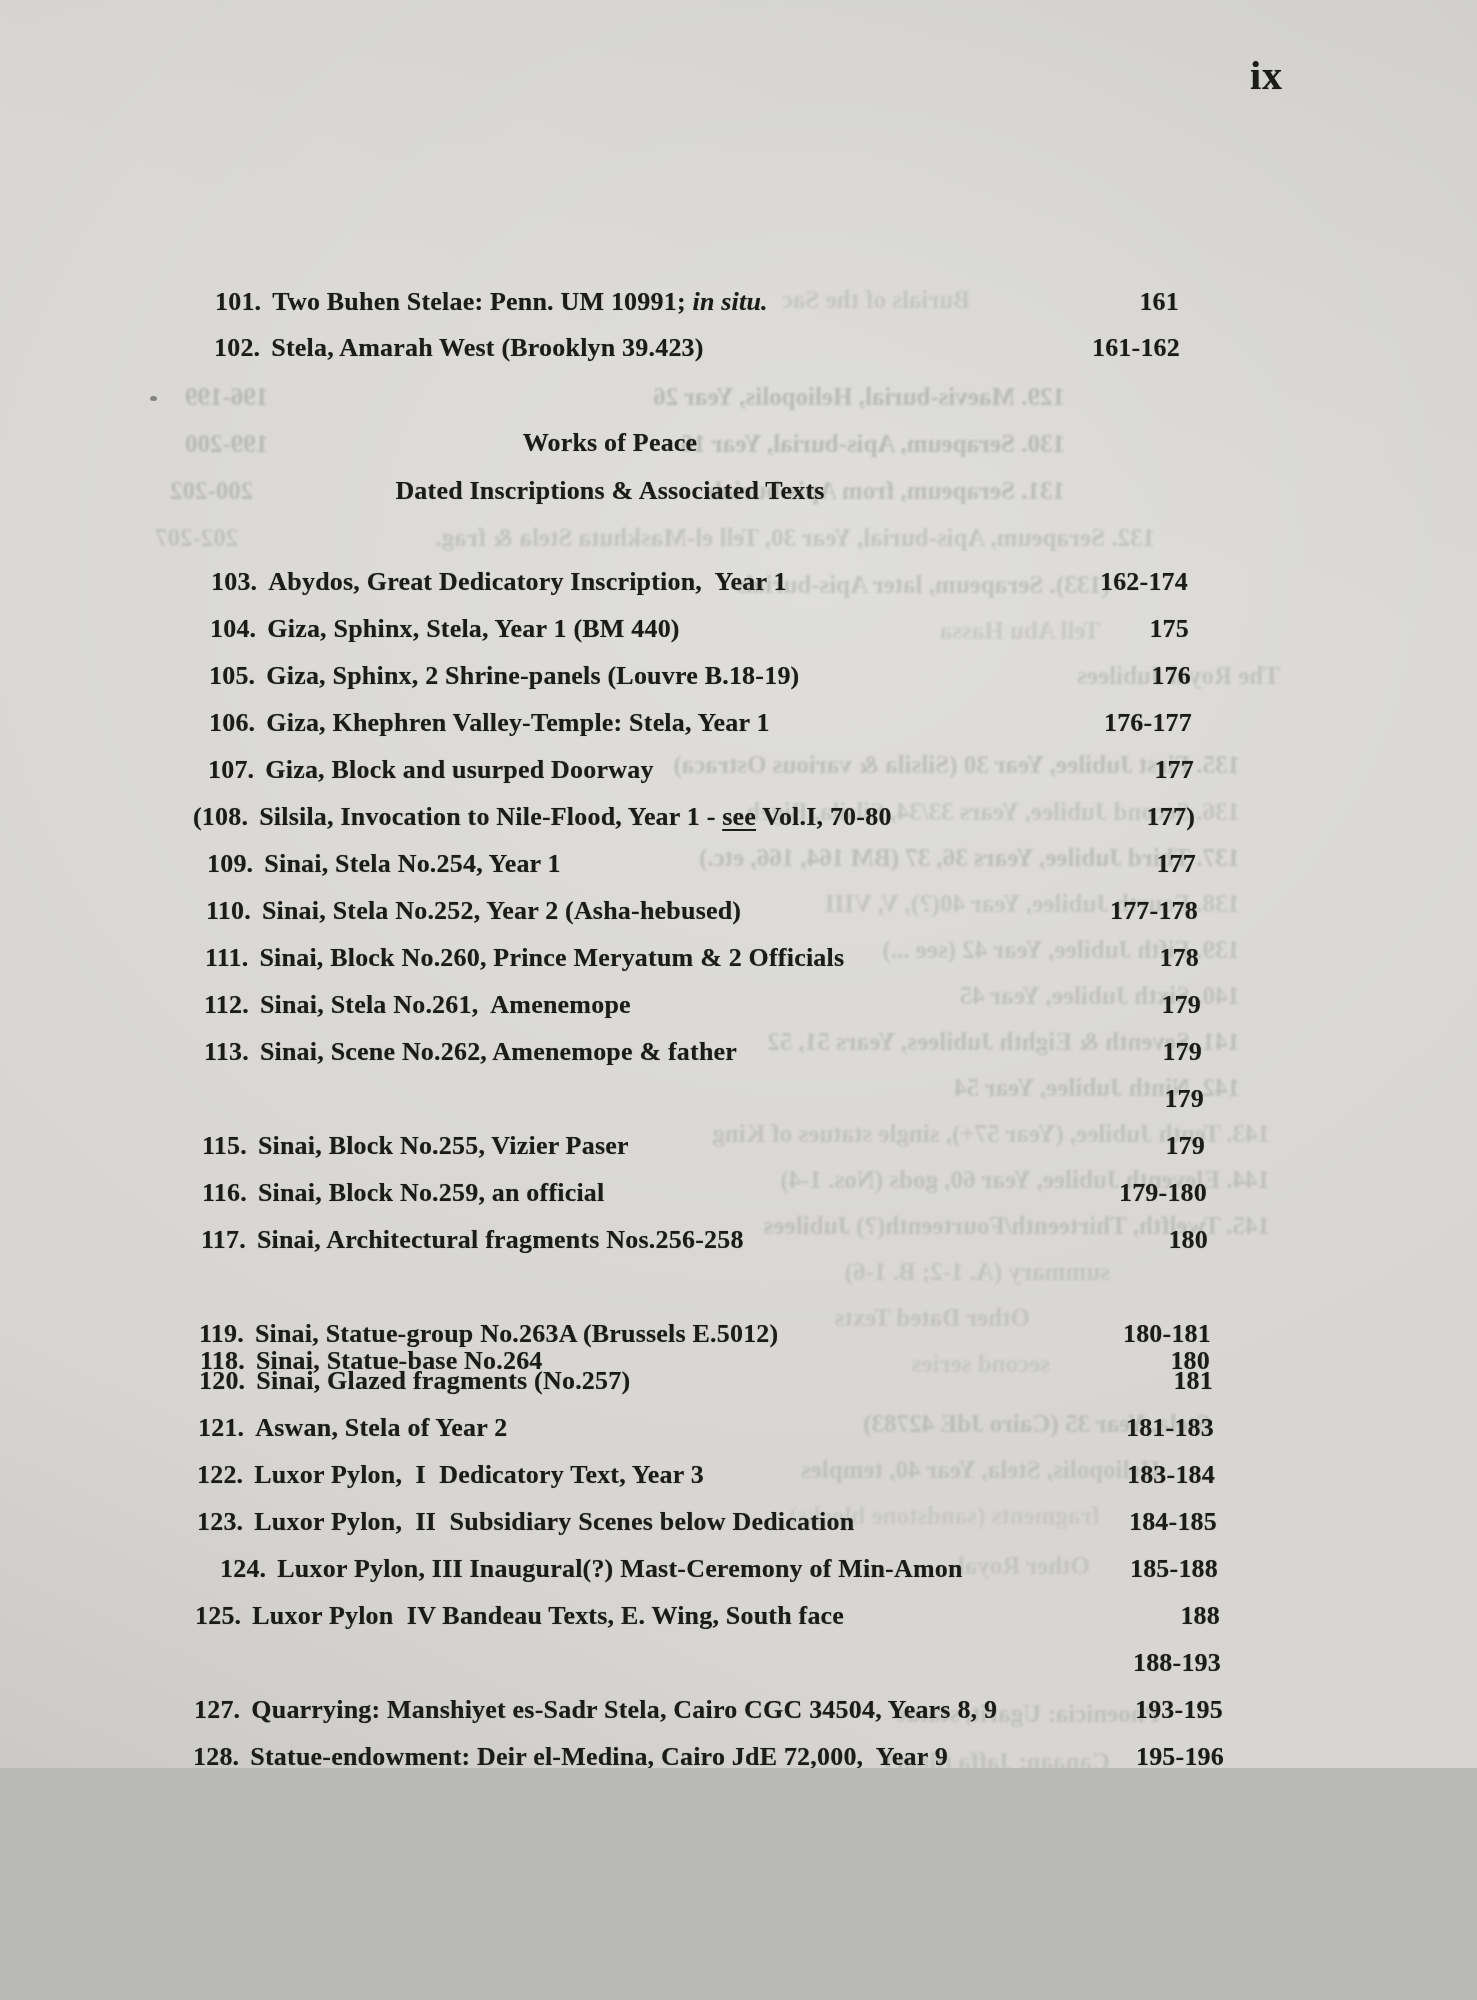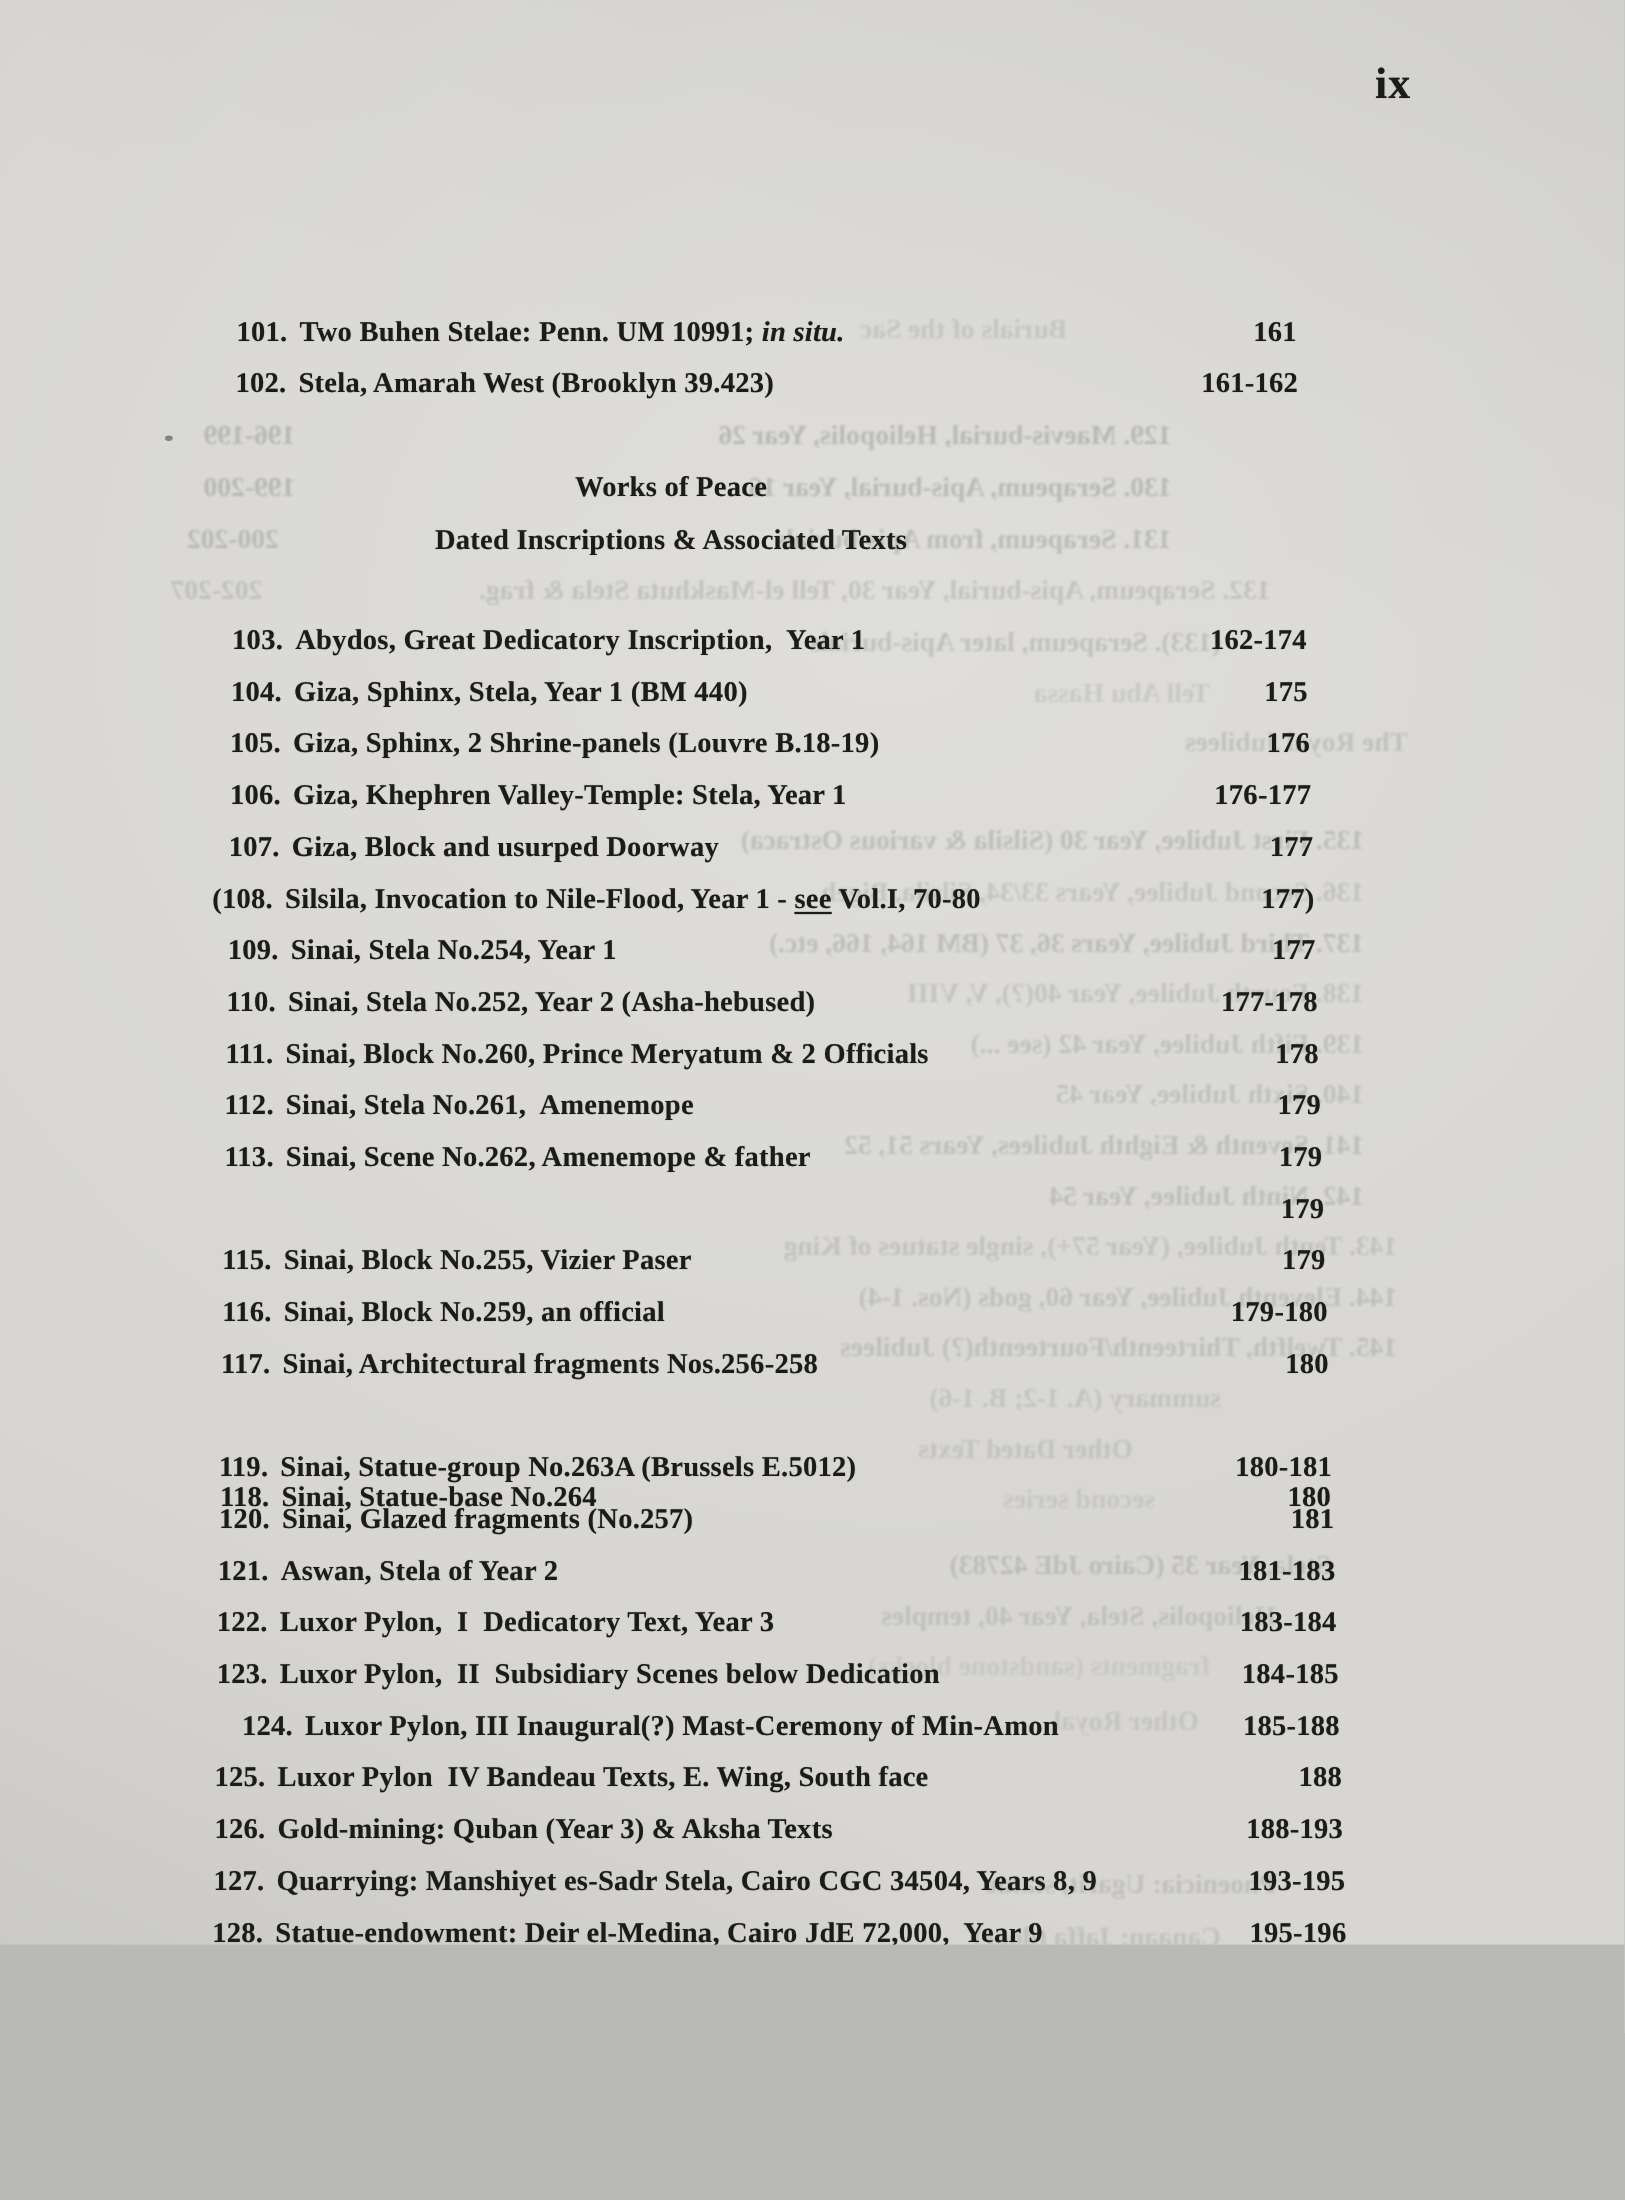--- a/index.html
+++ b/index.html
@@ -255,21 +255,20 @@
       </div>
       <div class="row" style="top: 1546px;">
         <span class="entry" style="left: 196px; margin-left: 24px;"><span class="num">124.</span><span>Luxor Pylon, III Inaugural(?) Mast-Ceremony of Min-Amon</span></span>
         <span class="pages" style="right: 295px;">185-188</span>
       </div>
       <div class="row" style="top: 1593px;">
         <span class="entry" style="left: 195px;"><span class="num">125.</span><span>Luxor Pylon&nbsp; IV Bandeau Texts, E. Wing, South face</span></span>
         <span class="pages" style="right: 293px;">188</span>
       </div>
       <div class="row" style="top: 1640px;">
-        <span class="entry" style="left: 195px;"><span class="num">126.</span><span>Gold-mining: Quban (Year 3) &amp; Aksha Texts</span></span>
         <span class="pages" style="right: 292px;">188-193</span>
       </div>
       <div class="row" style="top: 1687px;">
         <span class="entry" style="left: 194px;"><span class="num">127.</span><span>Quarrying: Manshiyet es-Sadr Stela, Cairo CGC 34504, Years 8, 9</span></span>
         <span class="pages" style="right: 290px;">193-195</span>
       </div>
       <div class="row" style="top: 1734px;">
         <span class="entry" style="left: 193px;"><span class="num">128.</span><span>Statue-endowment: Deir el-Medina, Cairo JdE 72,000,&nbsp; Year 9</span></span>
         <span class="pages" style="right: 289px;">195-196</span>
       </div>

